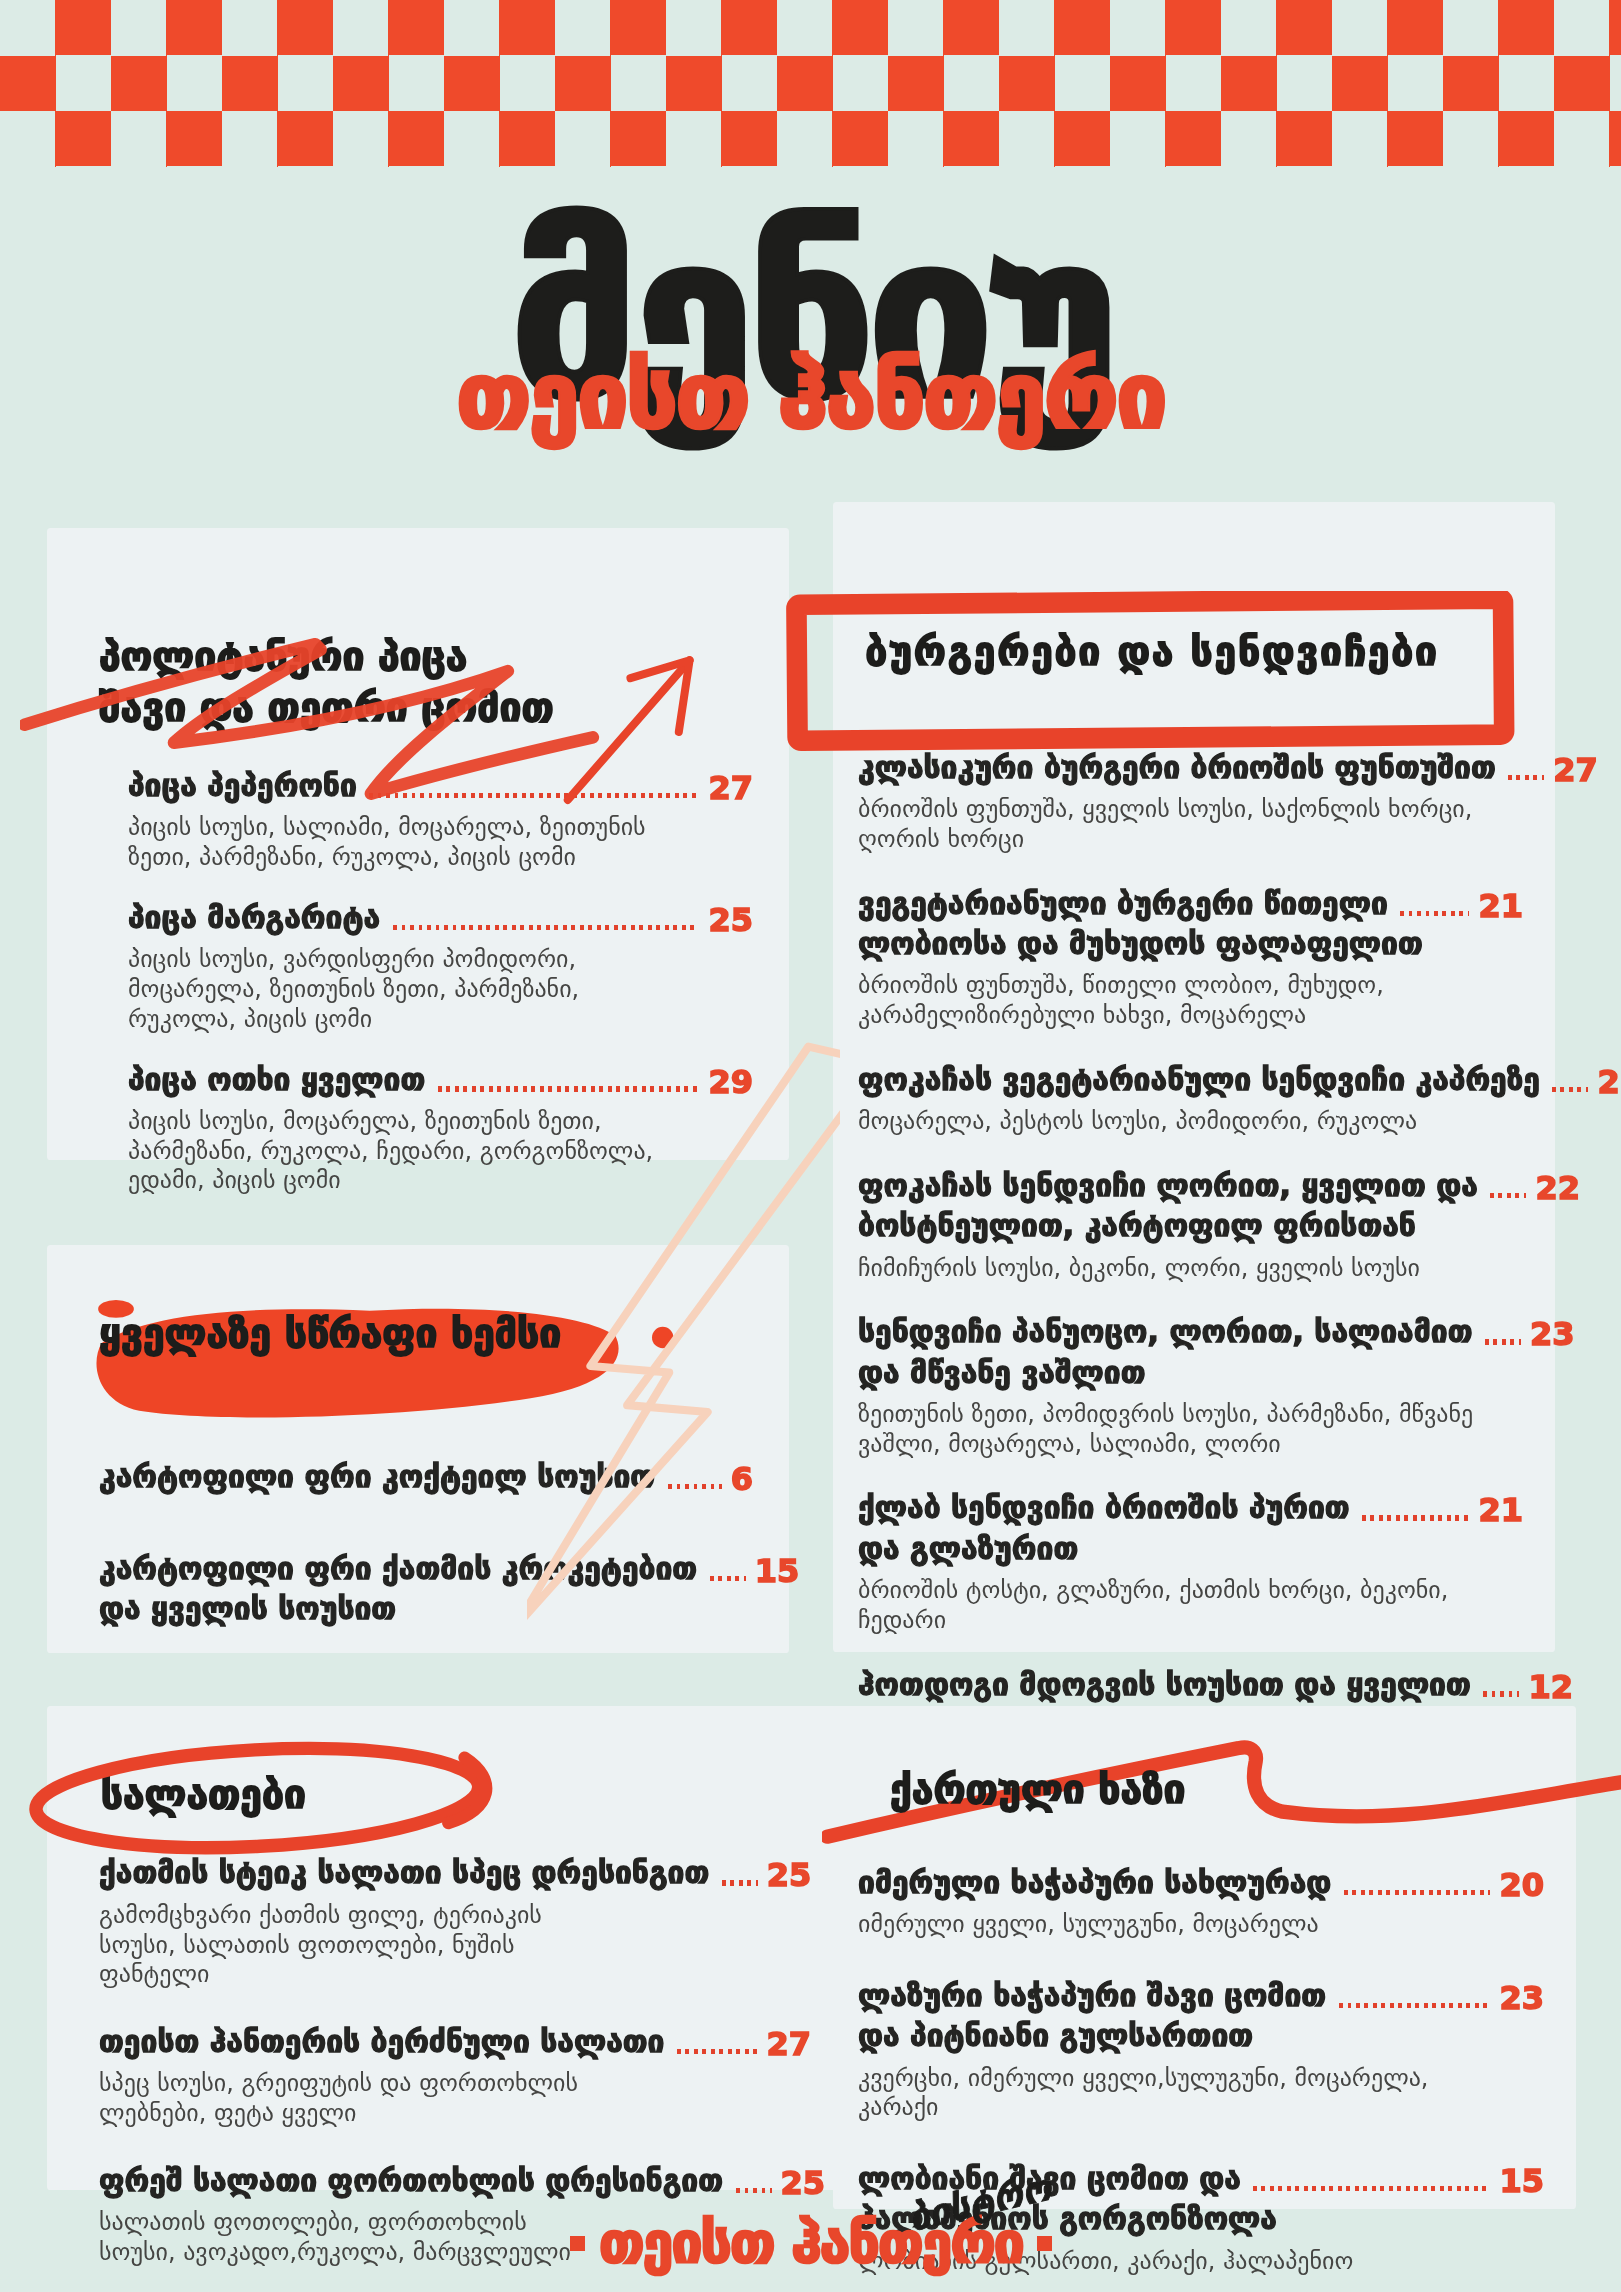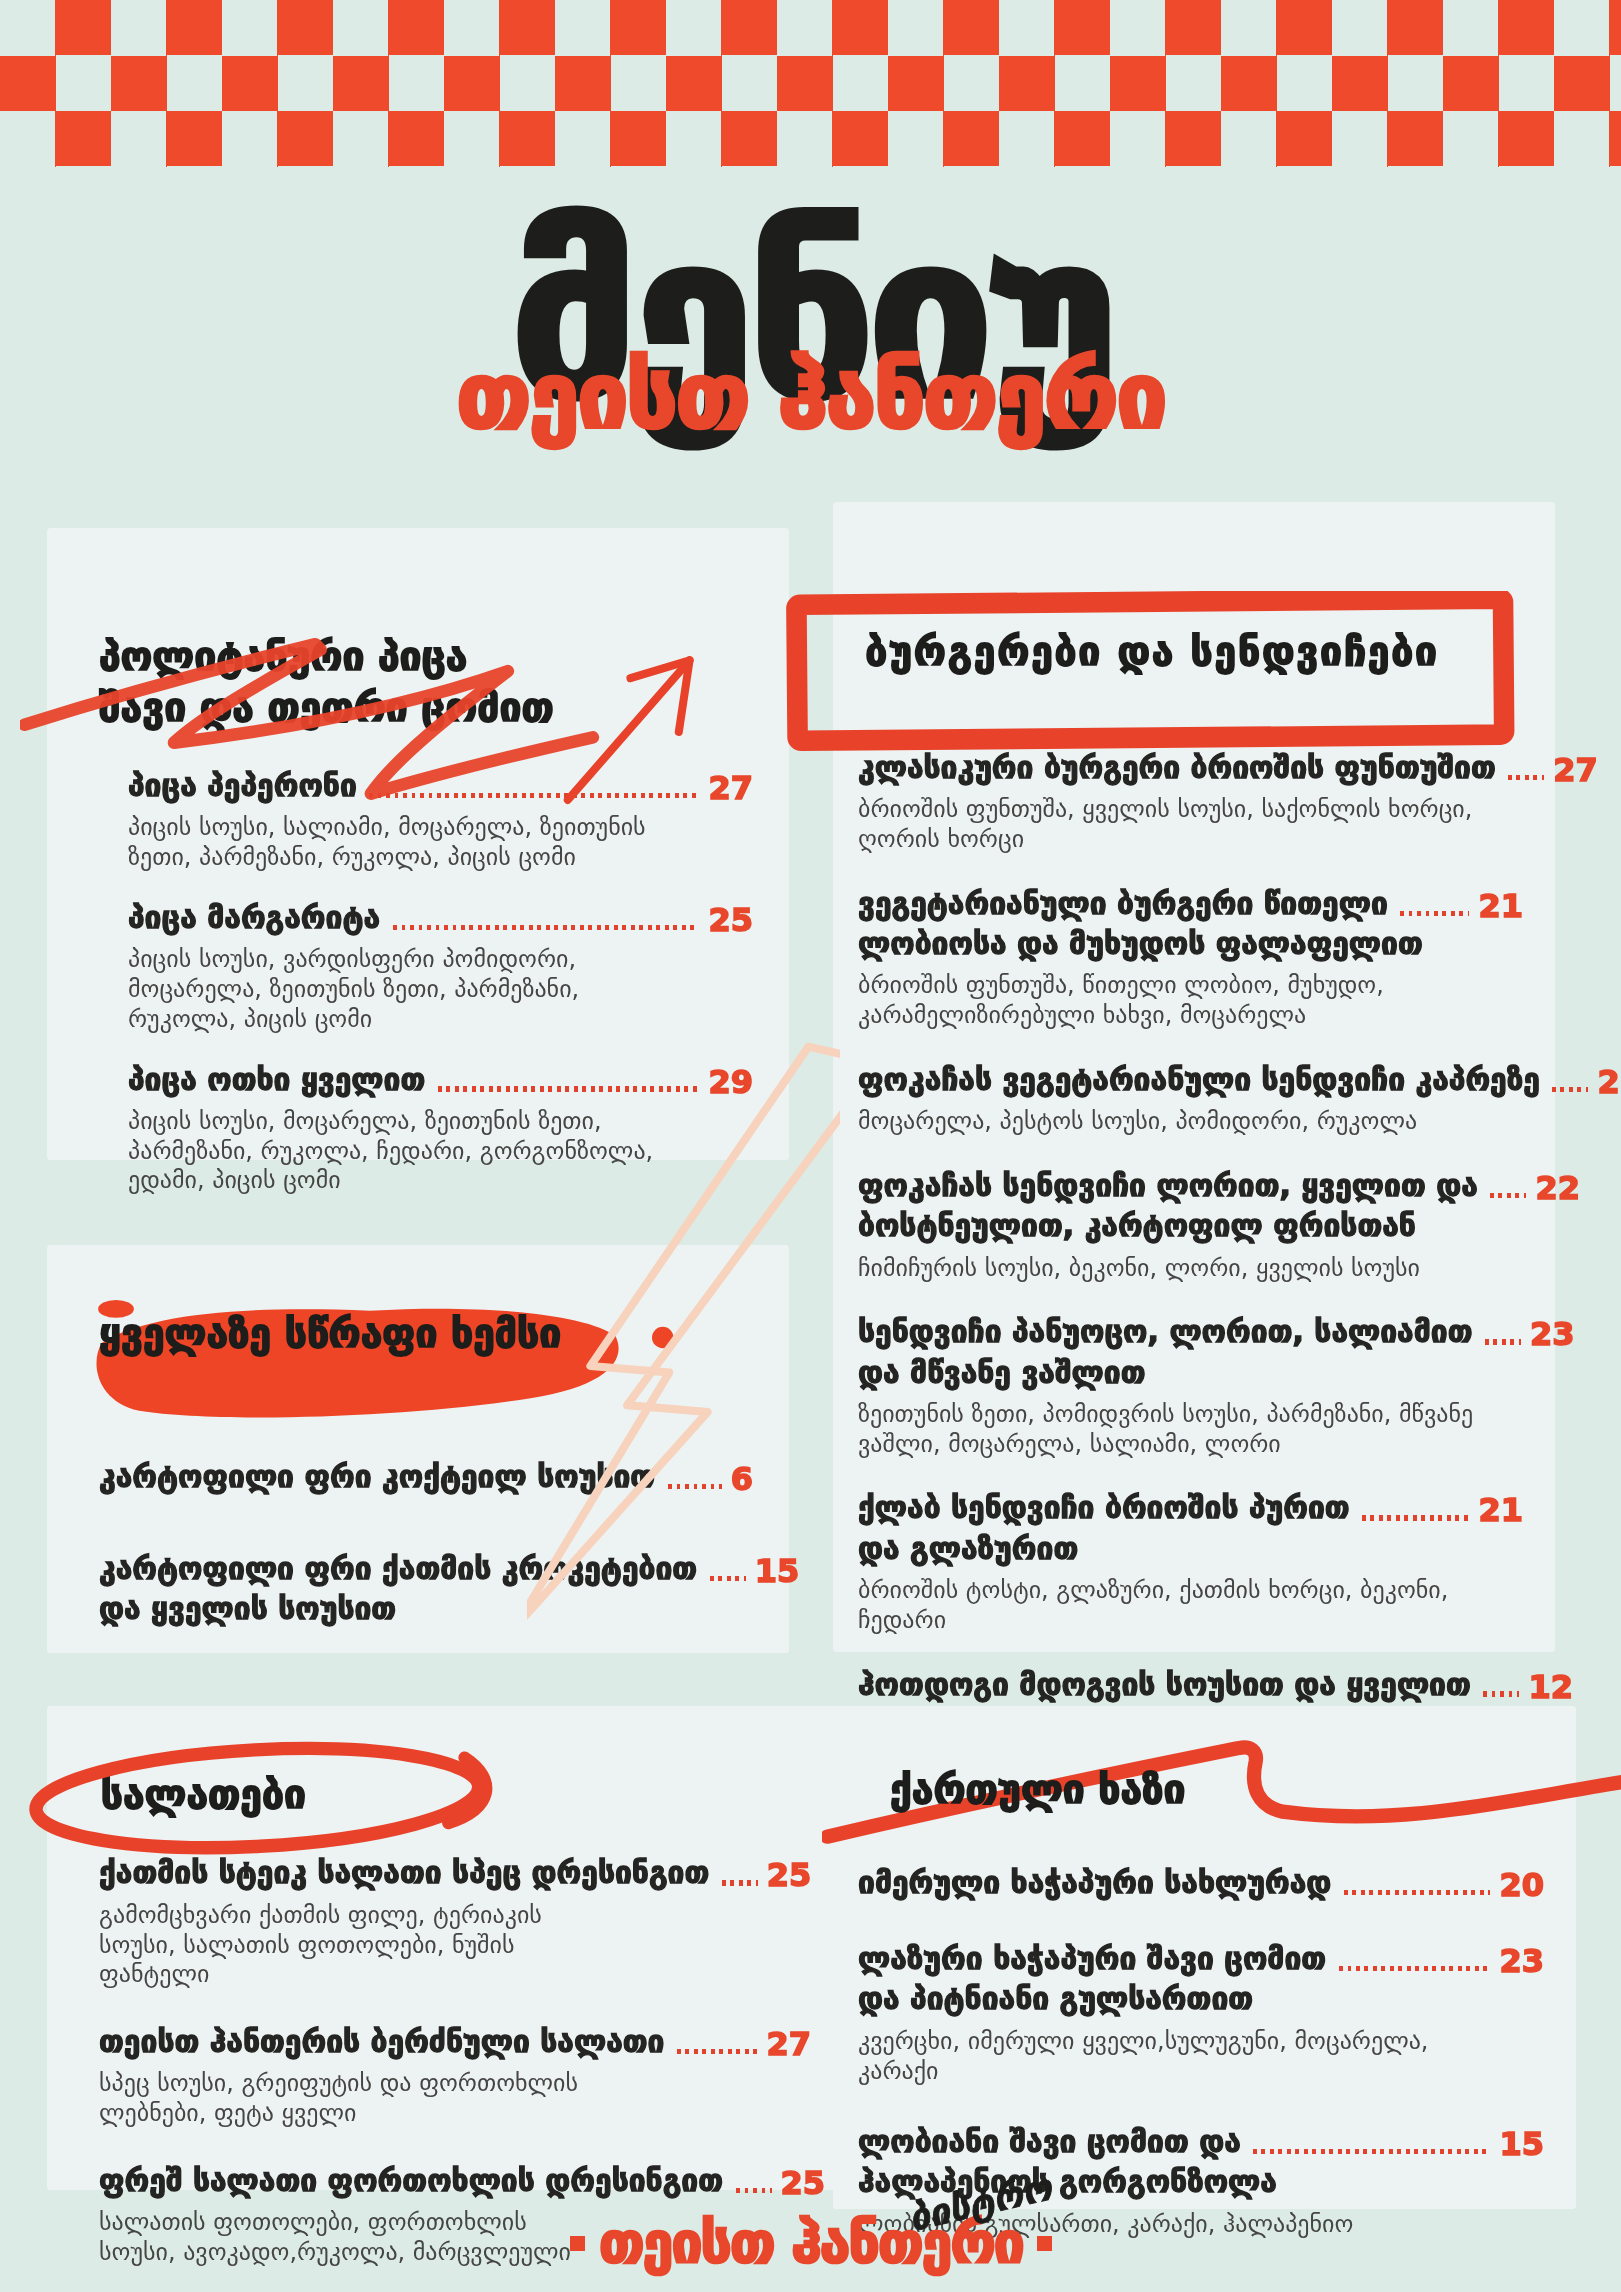--- a/index.html
+++ b/index.html
@@ -311,20 +311,21 @@
       <h2 class="heading">
           <span class="hline">ქართული ხაზი</span>
         </h2>
       <div class="items">
           <div class="item">
             <div class="row">
               <span class="iname">იმერული ხაჭაპური სახლურად</span>
               <div class="leader"></div>
               <span class="price">20</span>
             </div>
+            <div class="desc">იმერული ყველი, სულუგუნი, მოცარელა</div>
           </div>
           <div class="item">
             <div class="row">
               <span class="iname">ლაზური ხაჭაპური შავი ცომით</span>
               <div class="leader"></div>
               <span class="price">23</span>
             </div>
             <div class="iname2">და პიტნიანი გულსართით</div>
             <div class="desc">კვერცხი, იმერული ყველი,სულუგუნი, მოცარელა, კარაქი</div>
           </div>

